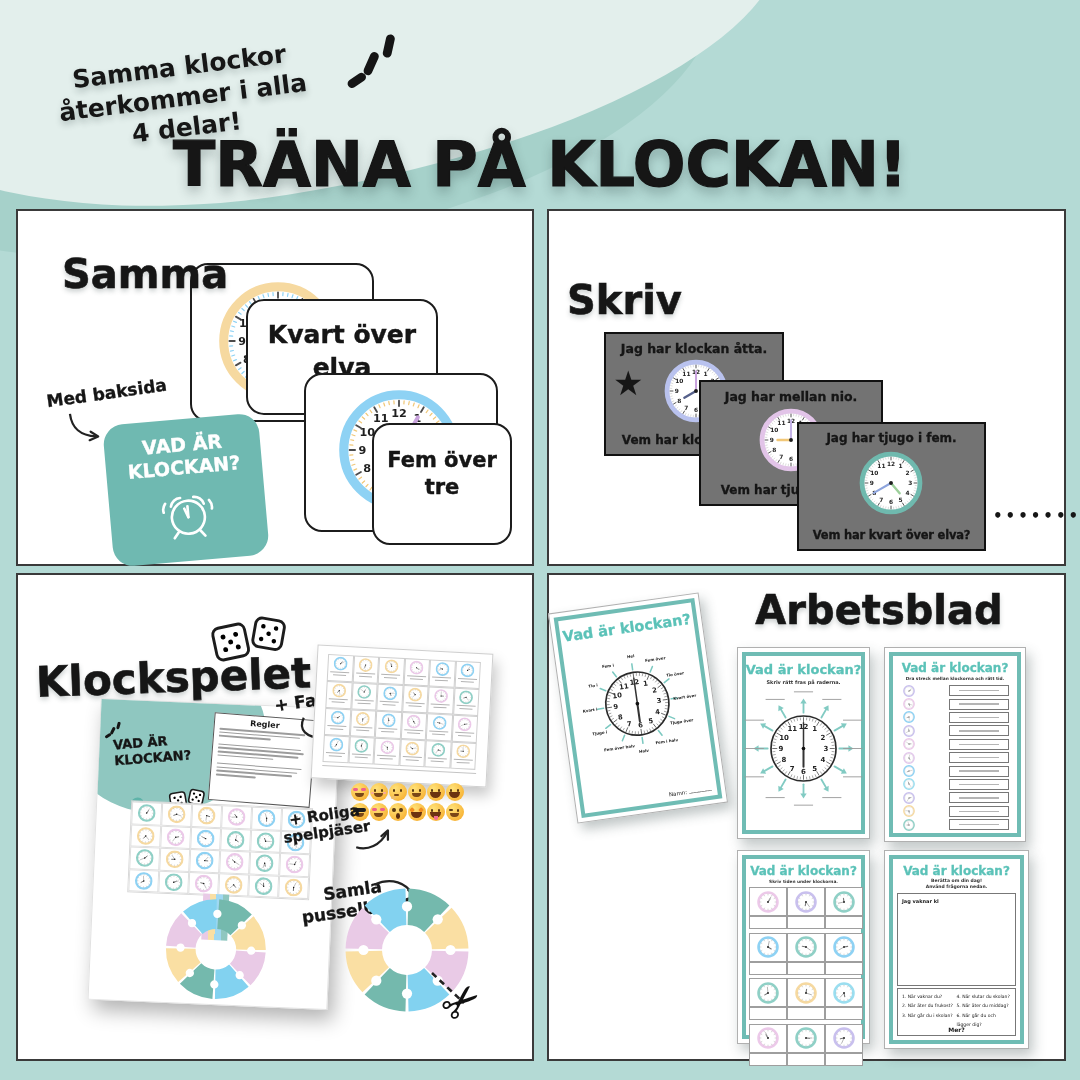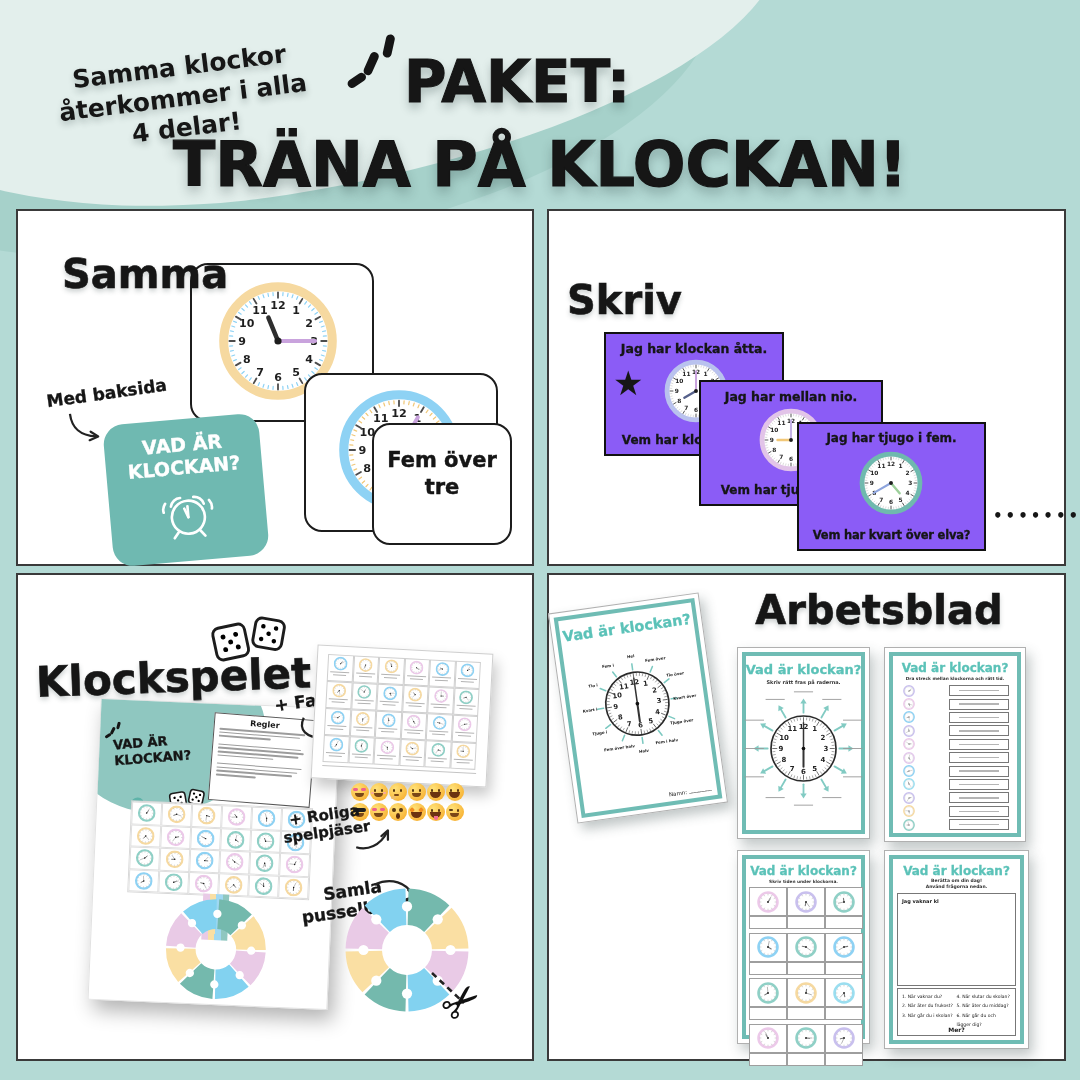--- a/index.html
+++ b/index.html
@@ -17,21 +17,21 @@
         -webkit-text-stroke:1.2px #141414;letter-spacing:0;text-shadow:0 6px 12px rgba(30,50,50,.3);z-index:6;}
   .panel{position:absolute;background:#fff;border:2px solid #3a3a3a;z-index:3;}
   .ptitle{position:absolute;font-weight:bold;-webkit-text-stroke:.6px #161616;text-shadow:0 3px 5px rgba(40,60,60,.25);}
   
   .mcard{position:absolute;background:#fff;border:2.5px solid #1c1c1c;border-radius:18px;}
   .mcard .lbl{font-weight:bold;text-align:center;line-height:1.3;-webkit-text-stroke:.4px #111;}
   .backcard{position:absolute;background:#6fb9b1;border-radius:20px;text-align:center;}
   .backcard .t{color:#fff;font-weight:bold;font-size:19px;line-height:1.2;margin-top:14px;-webkit-text-stroke:.4px #fff;}
   .handnote{font-weight:bold;-webkit-text-stroke:.3px #161616;}
   
-  .ocard{position:absolute;background:#8b5cf6;border:2px solid #111;}
+  .ocard{position:absolute;background:#737373;border:2px solid #111;}
   .ocard .top,.ocard .bot{position:absolute;left:0;right:0;text-align:center;font-weight:bold;-webkit-text-stroke:.3px #111;}
   .star{position:absolute;font-size:34px;line-height:1;}
   .dots{position:absolute;font-weight:bold;letter-spacing:3px;font-size:15px;}
   
   .board{position:absolute;background:#fff;border:1px solid #e2e2e2;box-shadow:6px 10px 20px rgba(0,0,0,.30);transform:rotate(2.5deg);}
   .board-blob{position:absolute;left:-30px;top:-42px;width:196px;height:152px;background:#8fc7c0;border-radius:50%;transform:rotate(-14deg);}
   .board-head{position:absolute;left:14px;top:32px;width:96px;font-size:13px;font-weight:bold;line-height:1.2;transform:rotate(-7deg);-webkit-text-stroke:.3px #111;}
   .rules{position:absolute;left:112px;top:10px;width:102px;height:88px;background:#fff;border:1.2px solid #555;transform:rotate(2deg);padding:3px 5px;box-sizing:border-box;}
   .rules .rt{text-align:center;font-size:8px;font-weight:bold;}
   .rules .ln{display:block;height:1.6px;background:#9c9c9c;margin:2.1px 0;border-radius:1px;}
@@ -77,21 +77,20 @@
   </div>
   <div style="position:absolute;left:344px;top:34px;z-index:6">
     <svg viewBox="0 0 40 40" width="64" height="64">
         <g stroke="#151515" stroke-width="5.5" stroke-linecap="round">
       <line x1="5" y1="31" x2="11" y2="27"></line>
           <line x1="15" y1="23" x2="19" y2="14"></line>
           <line x1="27" y1="12" x2="29" y2="3"></line>
     </g>
       </svg>
   </div>
-  <div class="kicker">PAKET:</div>
   <div class="main-title">TRÄNA PÅ KLOCKAN!</div>
 
   <div class="panel" style="left:16px;top:209px;width:514px;height:353px;">
     <div class="ptitle" style="left:44px;top:40px;font-size:40px;z-index:5">Samma</div>
 
     <div class="mcard" style="left:172px;top:52px;width:180px;height:155px;">
       <div style="position:absolute;left:26px;top:16px;">
           <svg viewBox="0 0 100 100" width="120" height="120" style="display:block">
             <circle cx="50" cy="50" r="45.25" fill="#fff" stroke="#f6d9a0" stroke-width="7.5"></circle>
             <line x1="50.0" y1="14.0" x2="50.0" y2="9.5" stroke="#4c4c4c" stroke-width="1.5" stroke-linecap="round"></line>
@@ -164,20 +163,23 @@
             <text x="24.0" y="68.2" font-size="9.2" font-weight="bold" text-anchor="middle" fill="#1f1f1f" font-family="DejaVu Sans,sans-serif">8</text>
             <text x="20.0" y="53.2" font-size="9.2" font-weight="bold" text-anchor="middle" fill="#1f1f1f" font-family="DejaVu Sans,sans-serif">9</text>
             <text x="24.0" y="38.2" font-size="9.2" font-weight="bold" text-anchor="middle" fill="#1f1f1f" font-family="DejaVu Sans,sans-serif">10</text>
             <text x="35.0" y="27.2" font-size="9.2" font-weight="bold" text-anchor="middle" fill="#1f1f1f" font-family="DejaVu Sans,sans-serif">11</text>
             <text x="50.0" y="23.2" font-size="9.2" font-weight="bold" text-anchor="middle" fill="#1f1f1f" font-family="DejaVu Sans,sans-serif">12</text>
             <line x1="50.0" y1="50.0" x2="42.0" y2="30.6" stroke="#2e2e2e" stroke-width="3.8" stroke-linecap="round"></line>
             <line x1="50.0" y1="50.0" x2="81.0" y2="50.0" stroke="#c9a3dd" stroke-width="3.2" stroke-linecap="round"></line>
             <circle cx="50" cy="50" r="3" fill="#1d1d1d"></circle>
           </svg>
         </div>
+    </div>
+    <div class="mcard" style="left:228px;top:88px;width:188px;height:112px;">
+      <div class="lbl" style="margin-top:18px;font-size:25px;">Kvart över elva</div>
     </div>
     <div class="mcard" style="left:286px;top:162px;width:190px;height:155px;">
       <div style="position:absolute;left:32px;top:14px;">
           <svg viewBox="0 0 100 100" width="122" height="122" style="display:block">
             <circle cx="50" cy="50" r="45.25" fill="#fff" stroke="#8ed2f4" stroke-width="7.5"></circle>
             <line x1="50.0" y1="14.0" x2="50.0" y2="9.5" stroke="#4c4c4c" stroke-width="1.5" stroke-linecap="round"></line>
             <line x1="54.0" y1="12.2" x2="54.2" y2="9.7" stroke="#f0c879" stroke-width="1" stroke-linecap="round"></line>
             <line x1="57.9" y1="12.8" x2="58.4" y2="10.4" stroke="#f0c879" stroke-width="1" stroke-linecap="round"></line>
             <line x1="61.7" y1="13.9" x2="62.5" y2="11.5" stroke="#f0c879" stroke-width="1" stroke-linecap="round"></line>
             <line x1="65.5" y1="15.3" x2="66.5" y2="13.0" stroke="#f0c879" stroke-width="1" stroke-linecap="round"></line>

